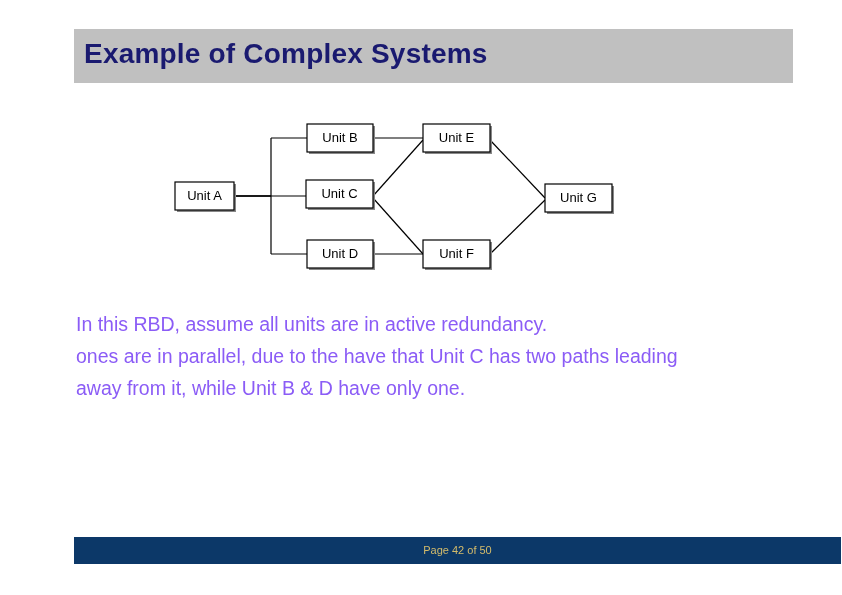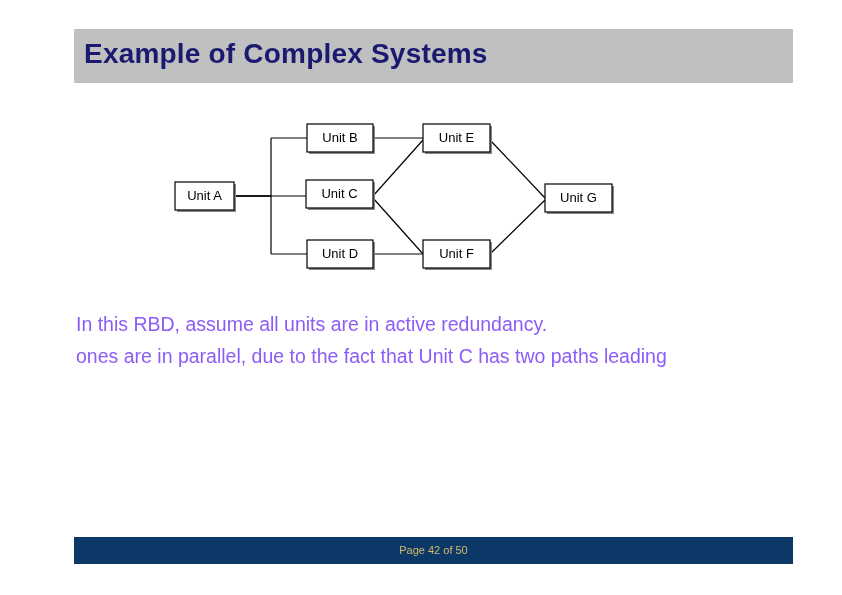--- a/index.html
+++ b/index.html
@@ -97,20 +97,21 @@
   }
 
   
   .footer-bar {
     position: absolute;
     left: 62px;
     top: 537px;
     width: 719px;
     height: 27px;
     background: #0c3868;
+    padding-left: 48px;
   }
   .footer-text {
     position: absolute;
     left: 0; right: 0;
     top: 7px;
     text-align: center;
     font-size: 11px;
     color: #d4bb6a;
     font-family: "Liberation Sans", sans-serif;
   }
@@ -192,20 +193,21 @@
         <rect class="unit-shadow" x="535" y="86" width="67" height="28"></rect>
         <rect class="unit-box-rect" x="533" y="84" width="67" height="28"></rect>
         <text class="unit-label" x="566.5" y="99">Unit G</text>
       </g>
 
     </svg>
   </div>
 
   <div class="body-text">
     <div class="body-line">In this RBD, assume all units are in active redundancy.</div>
-    <div class="body-line">ones are in parallel, due to the fact that Unit C has two paths leading</div>
+    <div class="body-line">ones are in parallel, due to the have that Unit C has two paths leading</div>
+    <div class="body-line">away from it, while Unit B &amp; D have only one.</div>
   </div>
 
   <div class="footer-bar">
     <div class="footer-text">Page 42 of 50</div>
   </div>
 
 </div>
 
 </body></html>

